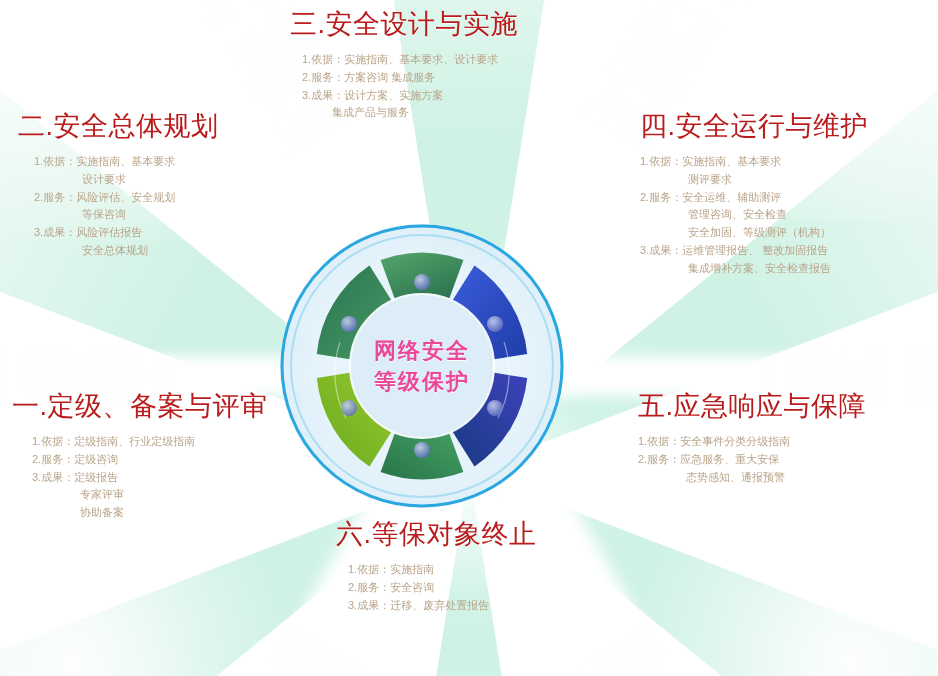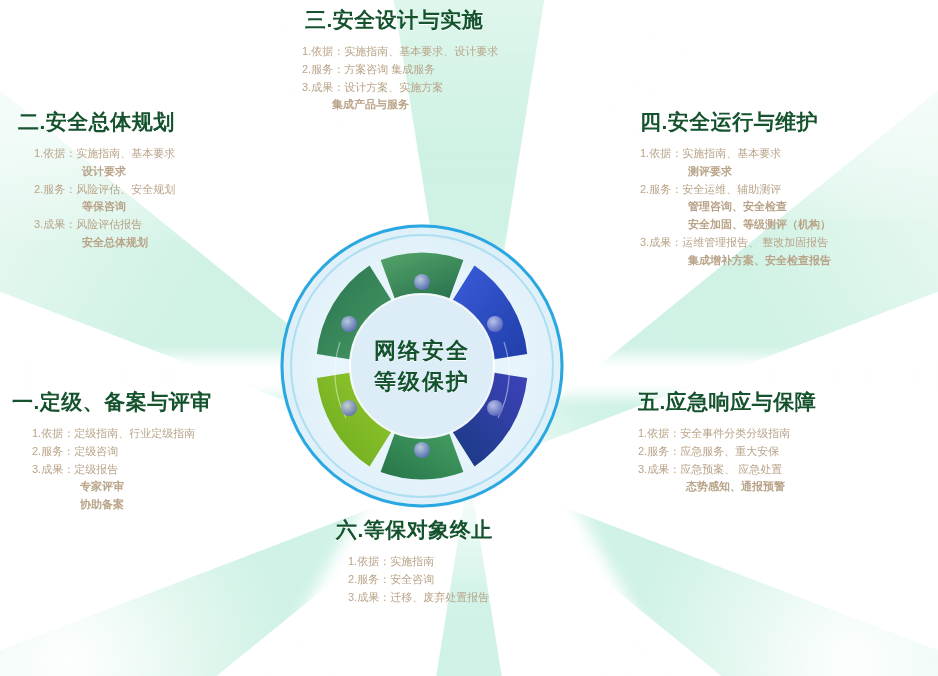--- a/index.html
+++ b/index.html
@@ -72,43 +72,43 @@
     display:flex;flex-direction:column;
     align-items:center;justify-content:center;
     pointer-events:none;
   }
   .center-text span{
     display:block;
     font-size:22px;
     font-weight:bold;
     letter-spacing:2px;
     line-height:1.42;
-    color:#14532d;
+    color:#ec4899;
     text-shadow:0 1px 0 rgba(255,255,255,0.85);
   }
 
   
   .block{position:absolute;}
   .block h2{
     margin:0 0 9px 0;
-    font-size:21px;
-    font-weight:bold;
+    font-size:27px;
+    font-weight:normal;
     letter-spacing:0.5px;
-    color:#14532d;
+    color:#b91c1c;
     white-space:nowrap;
     text-shadow:0 1px 0 rgba(255,255,255,0.9);
   }
   .block ol{margin:0;padding:0;list-style:none;}
   .block li{
     font-size:11px;
     line-height:1.62;
     color:#b9a489;
     white-space:nowrap;
   }
-  .block li .cont{display:block;font-weight:bold;}
+  .block li .cont{display:block;}
 
   .blk-3{left:296px;top:6px;text-align:left;}
   .blk-3 h2{text-align:center;margin-left:-6px;}
   .blk-3 ol{padding-left:6px;}
   .blk-3 .cont{padding-left:30px;}
 
   .blk-2{left:18px;top:108px;}
   .blk-2 ol{padding-left:16px;}
   .blk-2 .cont{padding-left:48px;}
 
@@ -290,21 +290,21 @@
         <span class="cont">专家评审</span>
         <span class="cont">协助备案</span></li>
     </ol>
   </div>
 
   <div class="block blk-5">
     <h2>五.应急响应与保障</h2>
     <ol>
       <li><span>1.依据：安全事件分类分级指南</span></li>
       <li><span>2.服务：应急服务、重大安保</span></li>
-      <li><span>3.成果：应急预案、 应急处置</span>
+      <li>
         <span class="cont">态势感知、通报预警</span></li>
     </ol>
   </div>
 
   <div class="block blk-6">
     <h2>六.等保对象终止</h2>
     <ol>
       <li><span>1.依据：实施指南</span></li>
       <li><span>2.服务：安全咨询</span></li>
       <li><span>3.成果：迁移、废弃处置报告</span></li>

